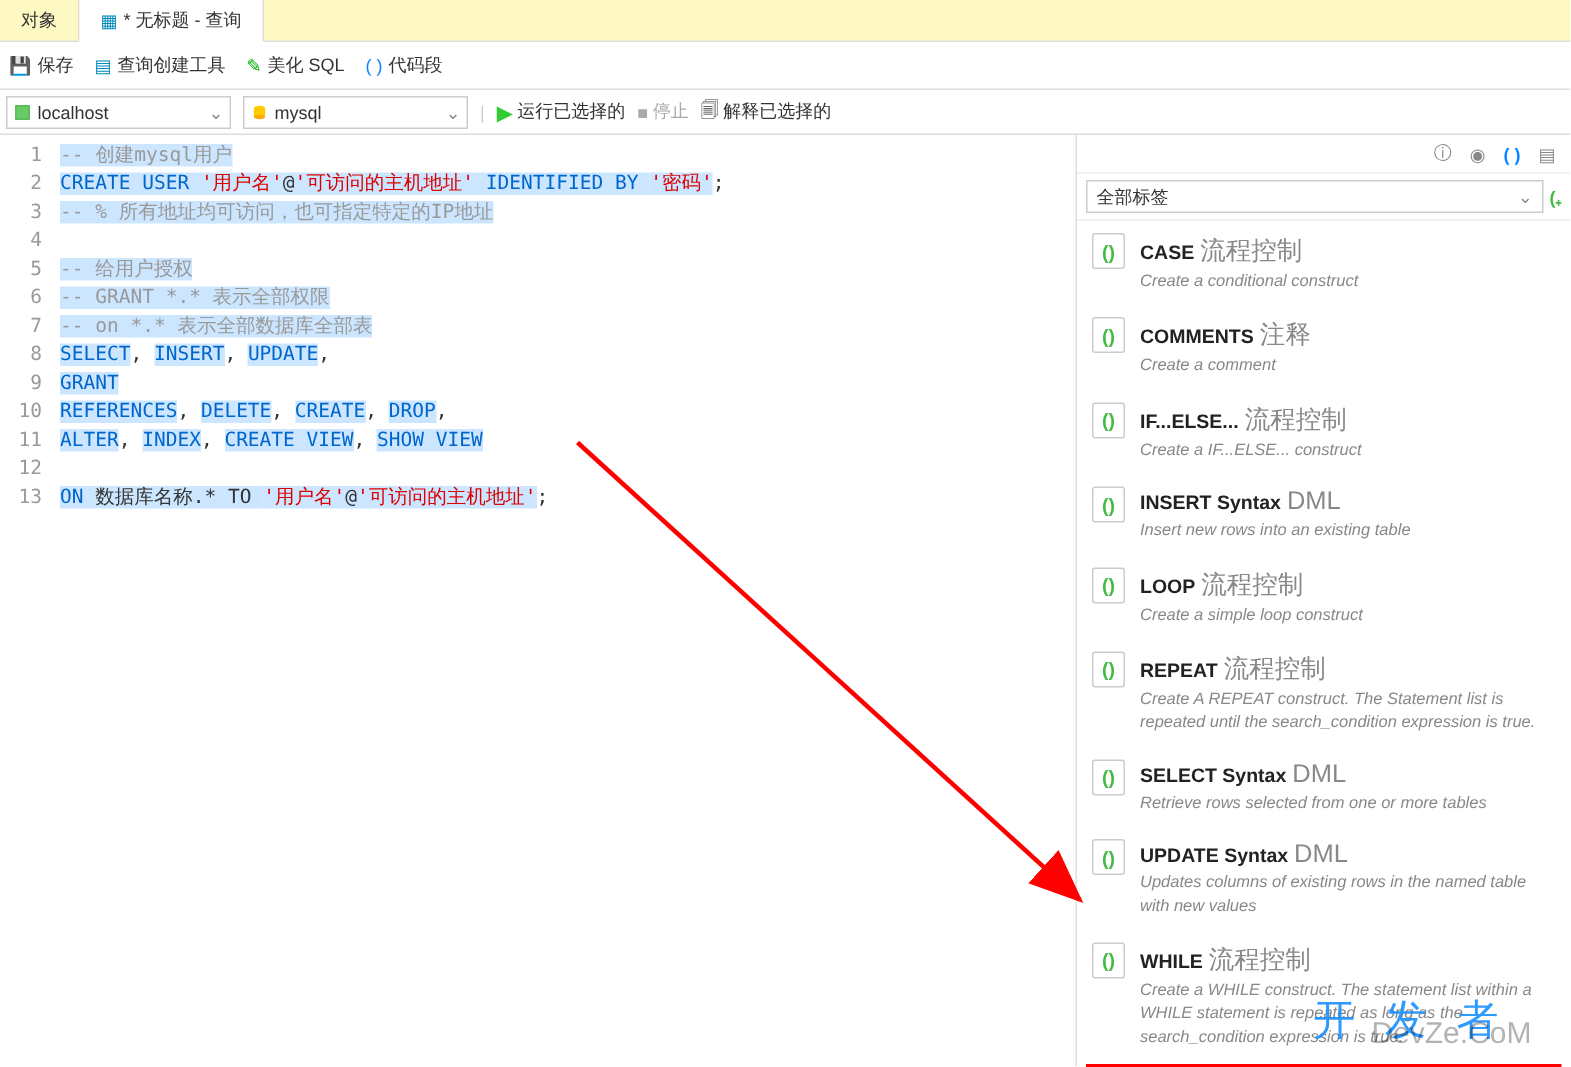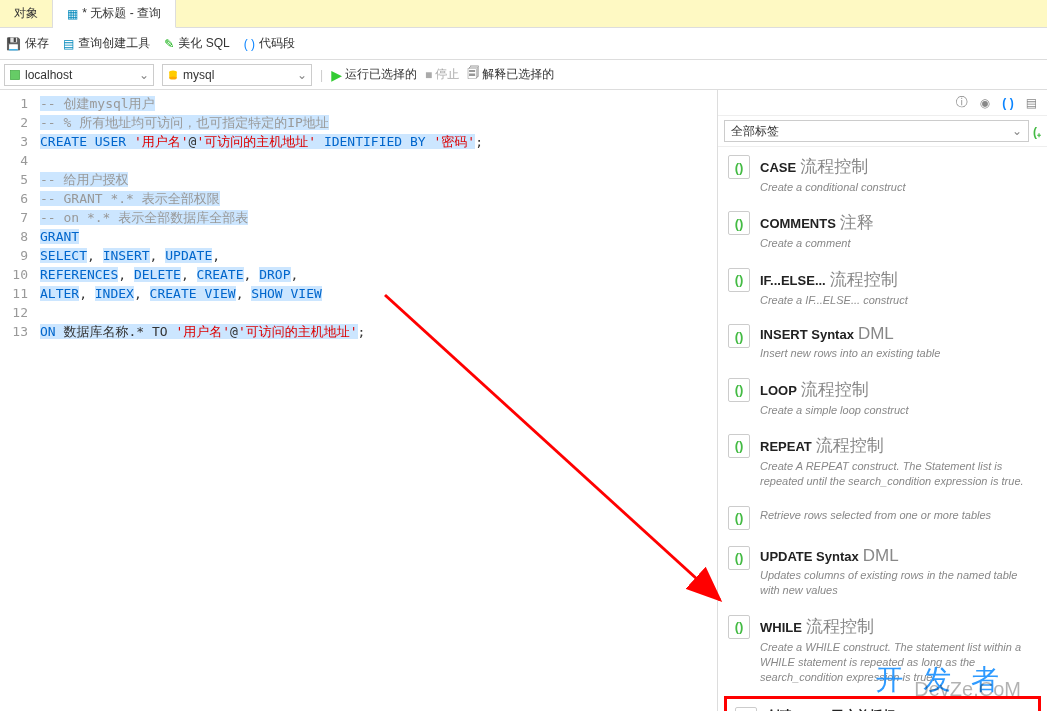--- a/index.html
+++ b/index.html
@@ -124,28 +124,28 @@
         <div>7</div>
         <div>8</div>
         <div>9</div>
         <div>10</div>
         <div>11</div>
         <div>12</div>
         <div>13</div>
       </div>
     <div class="code" id="code">
         <div class="code-line"><span class="comment hl">-- 创建mysql用户</span></div>
+        <div class="code-line"><span class="kw hl">CREATE USER </span><span class="str hl">'用户名'</span><span class="op hl">@</span><span class="str hl">'可访问的主机地址'</span><span class="kw hl"> IDENTIFIED BY </span><span class="str hl">'密码'</span><span class="op">;</span></div>
         <div class="code-line"><span class="comment hl">-- % 所有地址均可访问，也可指定特定的IP地址</span></div>
-        <div class="code-line"><span class="kw hl">CREATE USER </span><span class="str hl">'用户名'</span><span class="op hl">@</span><span class="str hl">'可访问的主机地址'</span><span class="kw hl"> IDENTIFIED BY </span><span class="str hl">'密码'</span><span class="op">;</span></div>
         <div class="code-line">&nbsp;</div>
         <div class="code-line"><span class="comment hl">-- 给用户授权</span></div>
         <div class="code-line"><span class="comment hl">-- GRANT *.* 表示全部权限</span></div>
         <div class="code-line"><span class="comment hl">-- on *.* 表示全部数据库全部表</span></div>
+        <div class="code-line"><span class="kw hl">SELECT</span><span class="op">, </span><span class="kw hl">INSERT</span><span class="op">, </span><span class="kw hl">UPDATE</span><span class="op">,</span></div>
         <div class="code-line"><span class="kw hl">GRANT</span></div>
-        <div class="code-line"><span class="kw hl">SELECT</span><span class="op">, </span><span class="kw hl">INSERT</span><span class="op">, </span><span class="kw hl">UPDATE</span><span class="op">,</span></div>
         <div class="code-line"><span class="kw hl">REFERENCES</span><span class="op">, </span><span class="kw hl">DELETE</span><span class="op">, </span><span class="kw hl">CREATE</span><span class="op">, </span><span class="kw hl">DROP</span><span class="op">,</span></div>
         <div class="code-line"><span class="kw hl">ALTER</span><span class="op">, </span><span class="kw hl">INDEX</span><span class="op">, </span><span class="kw hl">CREATE VIEW</span><span class="op">, </span><span class="kw hl">SHOW VIEW</span></div>
         <div class="code-line">&nbsp;</div>
         <div class="code-line"><span class="kw hl">ON</span><span class="op hl"> 数据库名称.* TO </span><span class="str hl">'用户名'</span><span class="op hl">@</span><span class="str hl">'可访问的主机地址'</span><span class="op">;</span></div>
       </div>
   </div>
 
   <div class="side">
     <div class="side-icons">
       <span>ⓘ</span>
@@ -199,20 +199,21 @@
         <div class="snippet">
           <div class="snippet-icon">()</div>
           <div class="snippet-body">
             <div class="snippet-title">REPEAT<span class="snippet-sub">流程控制</span></div>
             <div class="snippet-desc">Create A REPEAT construct. The Statement list is repeated until the search_condition expression is true.</div>
           </div>
         </div>
         <div class="snippet">
           <div class="snippet-icon">()</div>
           <div class="snippet-body">
+            <div class="snippet-title">SELECT Syntax<span class="snippet-sub">DML</span></div>
             <div class="snippet-desc">Retrieve rows selected from one or more tables</div>
           </div>
         </div>
         <div class="snippet">
           <div class="snippet-icon">()</div>
           <div class="snippet-body">
             <div class="snippet-title">UPDATE Syntax<span class="snippet-sub">DML</span></div>
             <div class="snippet-desc">Updates columns of existing rows in the named table with new values</div>
           </div>
         </div>

